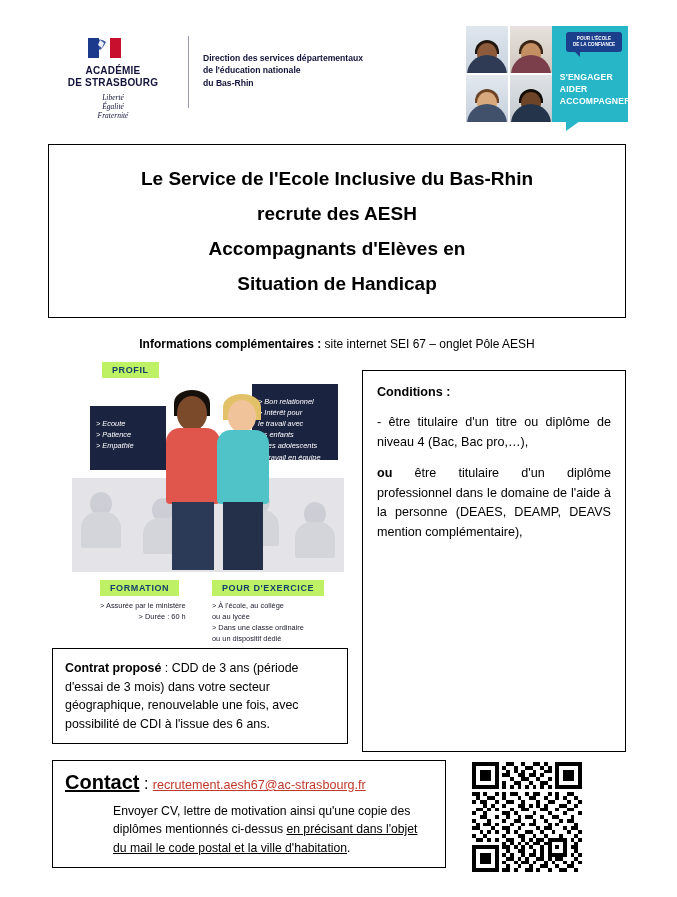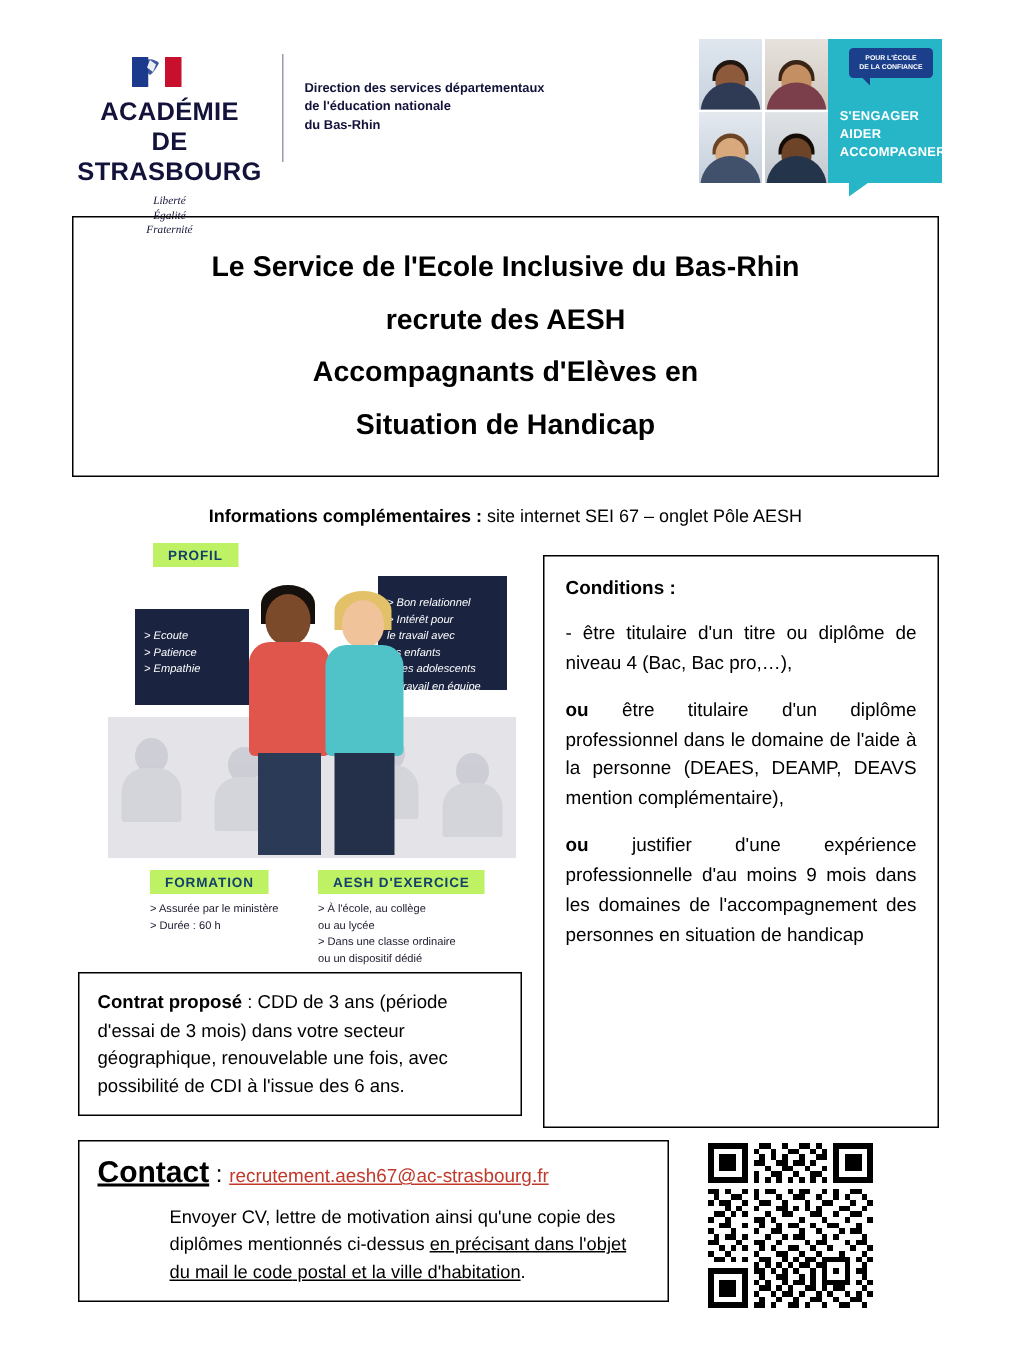--- a/index.html
+++ b/index.html
@@ -35,21 +35,21 @@
   .logo-block {
     width: 130px;
     text-align: center;
     padding-top: 10px;
   }
   .marianne {
     display: block;
     margin: 0 auto 3px auto;
   }
   .acad-name {
-    font-size: 17px;
+    font-size: 10px;
     font-weight: bold;
     line-height: 1.18;
     letter-spacing: 0.2px;
     color: #12123a;
   }
   .devise {
     margin-top: 4px;
     font-family: "Liberation Serif", serif;
     font-size: 7.5px;
     font-style: italic;
@@ -242,21 +242,21 @@
     background: #e4e4e8;
   }
   .bullets {
     position: absolute;
     font-size: 7.4px;
     line-height: 1.5;
     color: #1a1a2e;
   }
   .bullets-left { left: 24px; top: 56px; }
   .bullets-right { left: 186px; top: 34px; }
-  .bullets-formation { left: 28px; top: 238px; }
+  .bullets-formation { left: 28px; top: 238px; text-align: right; }
   .bullets-lieux { left: 140px; top: 238px; }
   .bullets div { white-space: nowrap; }
   .kv-left {
     position: absolute;
     left: 18px; top: 44px;
     width: 76px; height: 64px;
     background: #1a2340;
   }
   .kv-right {
     position: absolute;
@@ -505,34 +505,33 @@
       <div>   et les adolescents</div>
       <div>&gt; Travail en équipe</div>
     </div>
 
     <div class="tag tag-formation"><span>FORMATION</span></div>
     <div class="bullets bullets-formation">
       <div>&gt; Assurée par le ministère</div>
       <div>&gt; Durée : 60 h</div>
     </div>
 
-    <div class="tag tag-lieux"><span>AESH D'EXERCICE</span></div>
+    <div class="tag tag-lieux"><span>POUR D'EXERCICE</span></div>
     <div class="bullets bullets-lieux">
       <div>&gt; À l'école, au collège</div>
       <div>   ou au lycée</div>
       <div>&gt; Dans une classe ordinaire</div>
       <div>   ou un dispositif dédié</div>
     </div>
   </div>
 
   <div class="conditions">
     <div class="ctitle">Conditions :</div>
     <p>-  être  titulaire  d'un  titre  ou diplôme de niveau 4 (Bac, Bac pro,…),</p>
     <p><b>ou</b><span> être titulaire d'un diplôme professionnel dans le domaine de l'aide  à  la  personne  (DEAES, DEAMP,  DEAVS  mention complémentaire),</span></p>
-    <p><b>ou</b><span> justifier d'une expérience professionnelle d'au moins 9 mois dans  les  domaines  de l'accompagnement des personnes en situation de handicap</span></p>
   </div>
 
   <div class="contrat"><b>Contrat proposé</b><span> : CDD de 3 ans (période d'essai de 3 mois) dans votre secteur géographique, renouvelable une fois, avec possibilité de CDI à l'issue des 6 ans.</span></div>
 
   <div class="contact">
     <div>
       <span class="contact-head">Contact</span><span> : </span><a class="contact-mail" href="#">recrutement.aesh67@ac-strasbourg.fr</a>
     </div>
     <div class="contact-body"><span>Envoyer CV, lettre de motivation ainsi qu'une copie des diplômes mentionnés ci-dessus </span><span class="u">en précisant dans l'objet du mail le code</span><span class="u"> postal et la ville d'habitation</span><span>.</span></div>
   </div>

